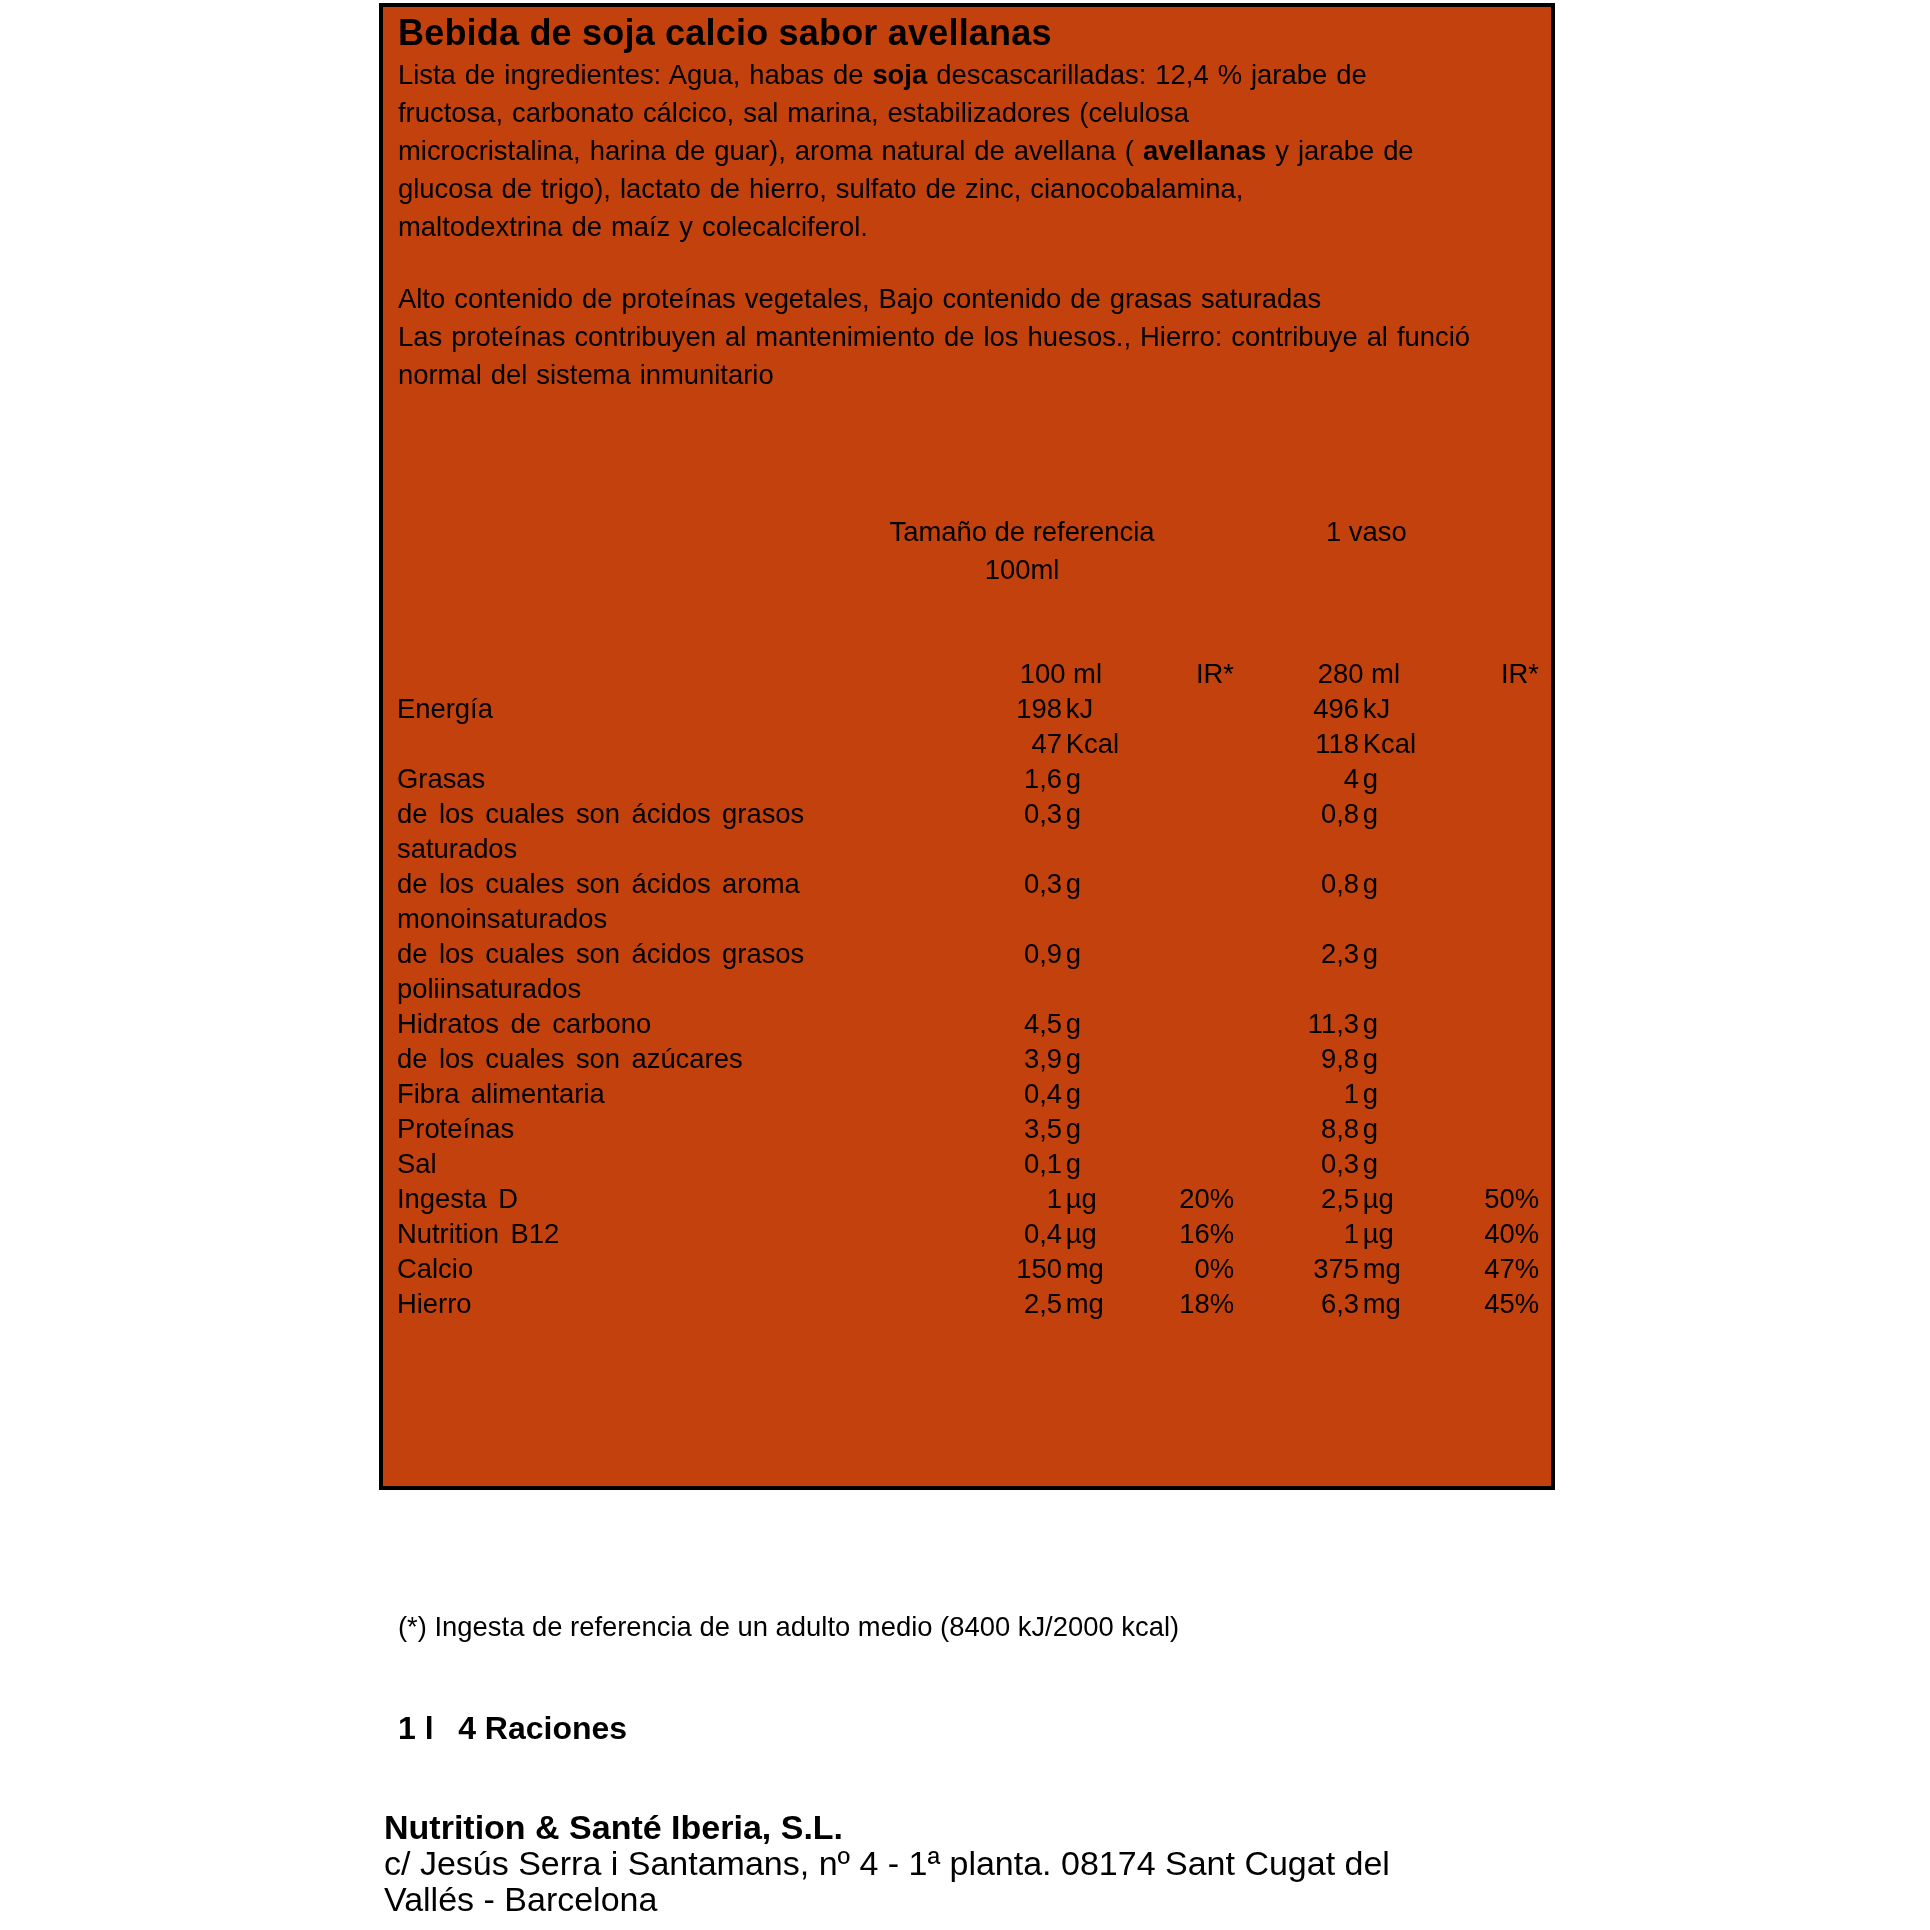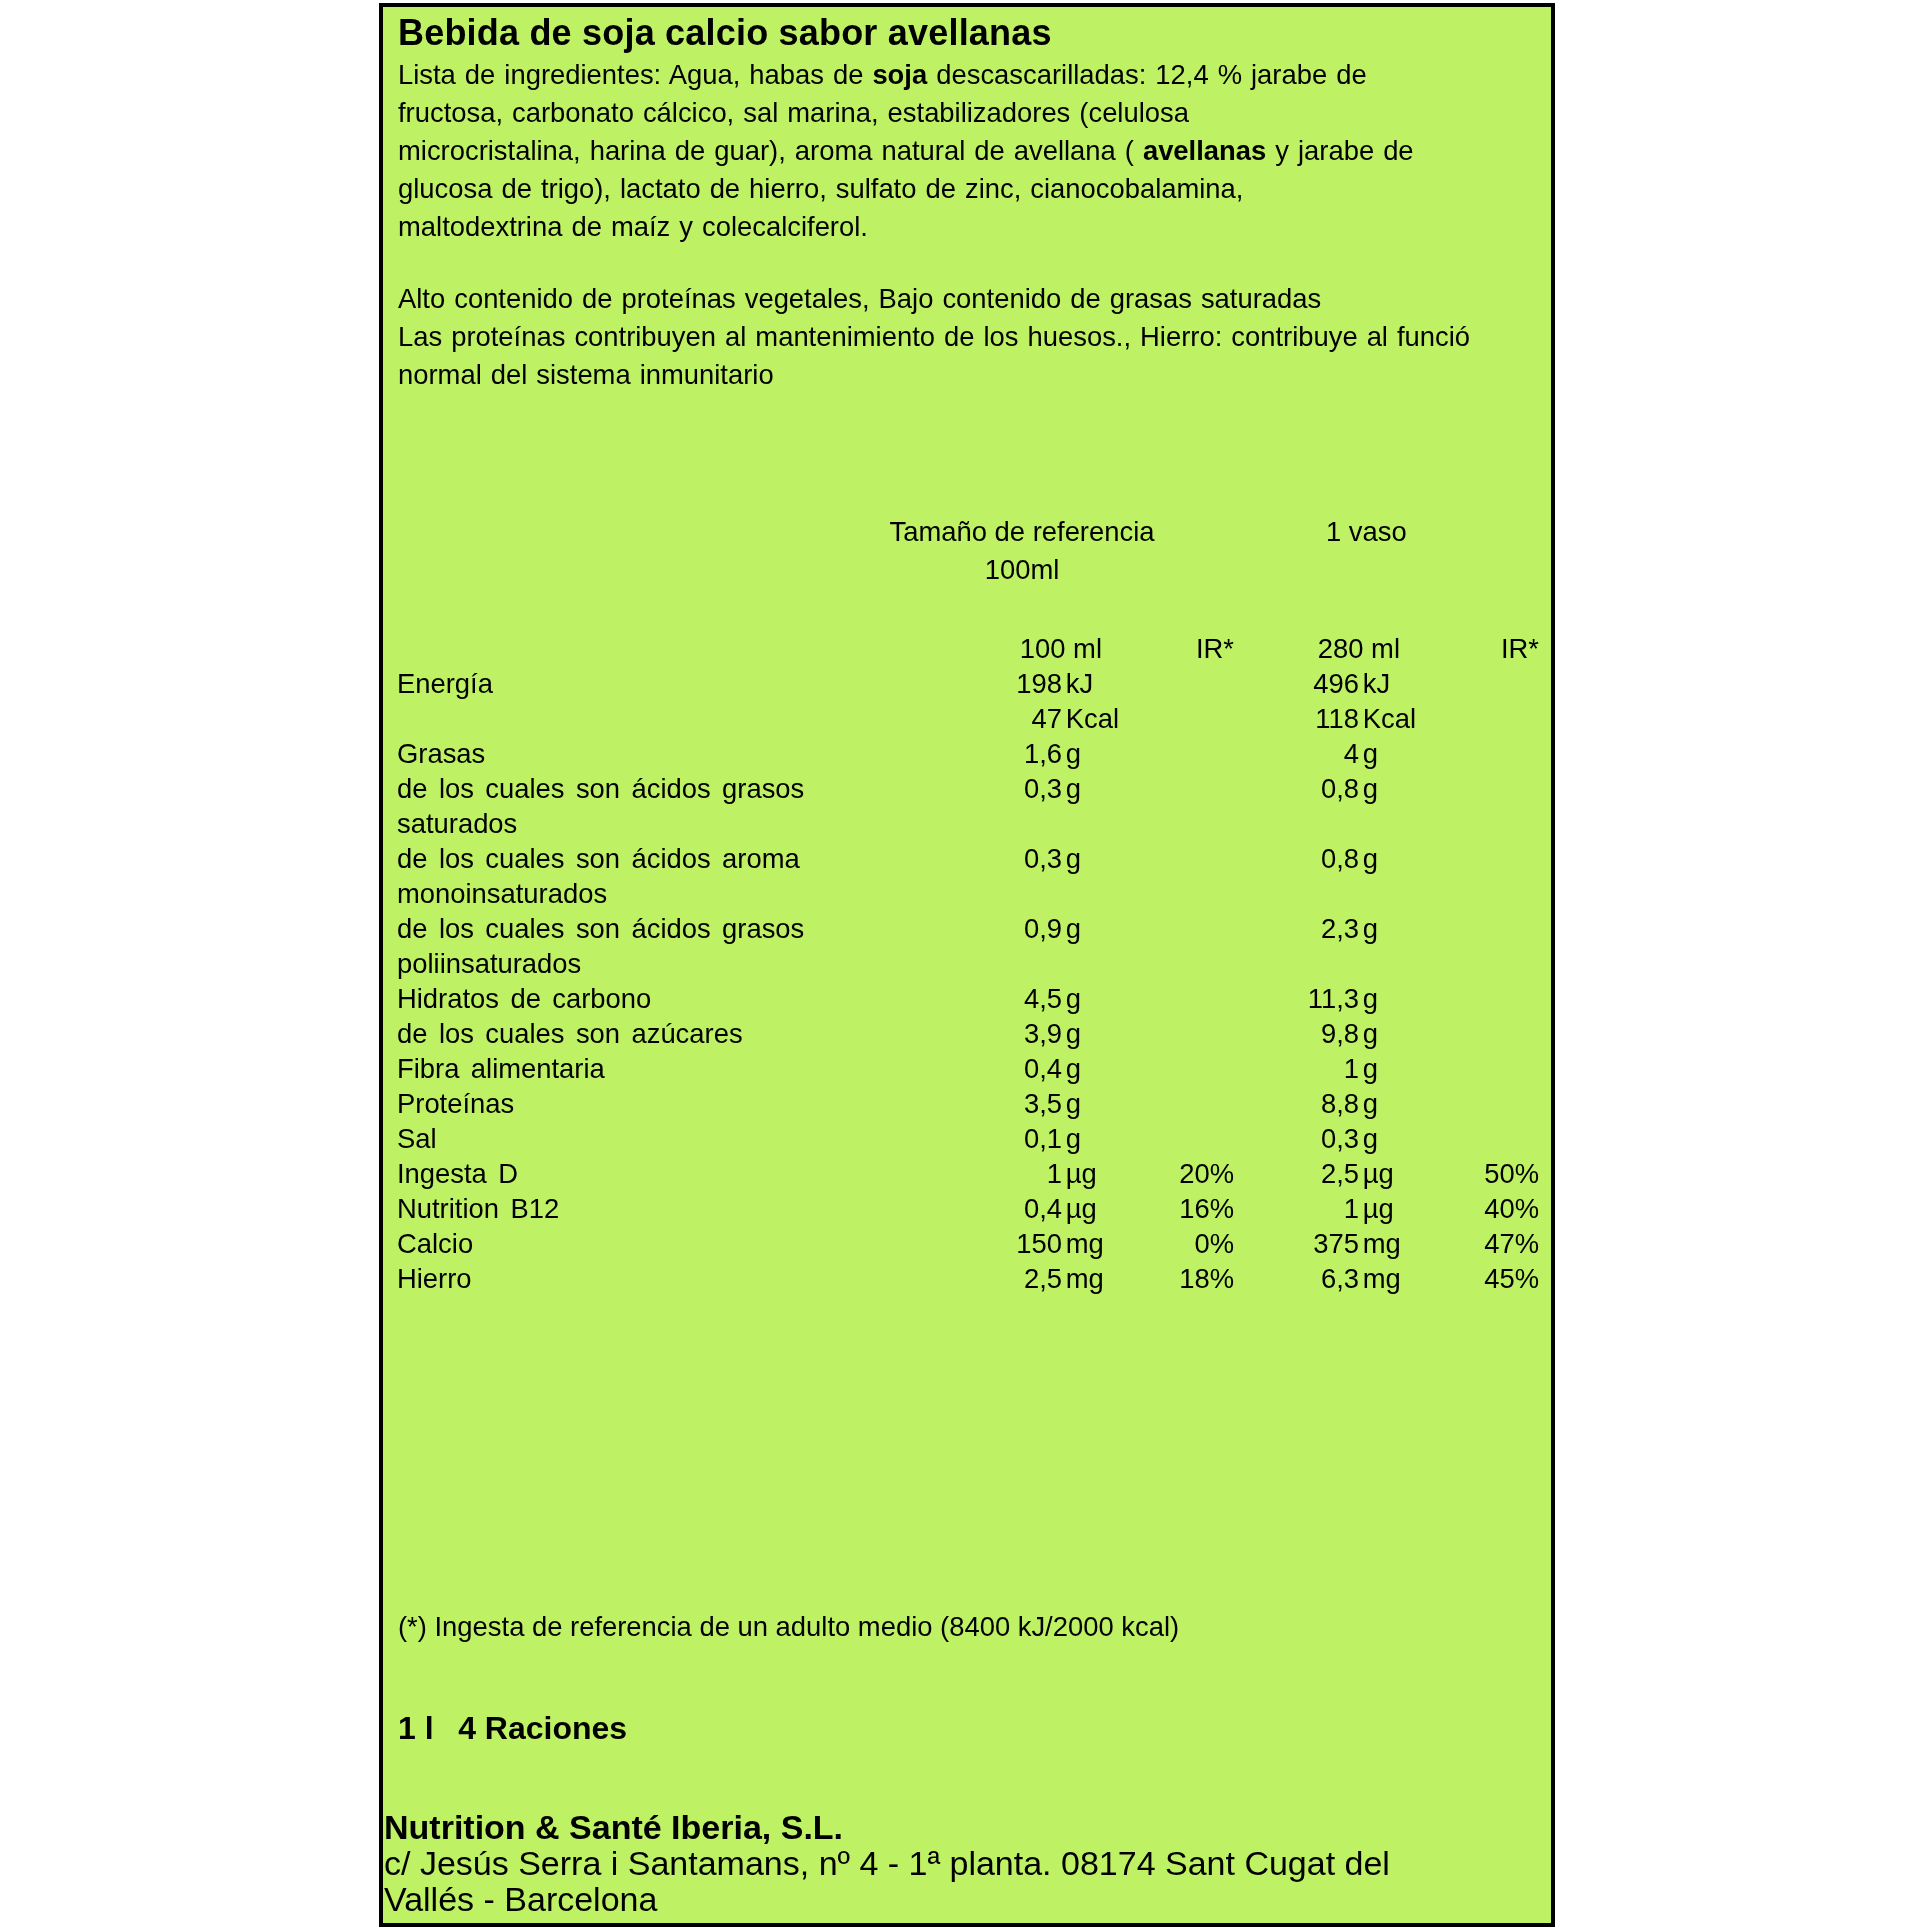--- a/index.html
+++ b/index.html
@@ -16,24 +16,24 @@
     width: 1931px;
     height: 1931px;
     background: #ffffff;
     overflow: hidden;
   }
   .page {
     position: absolute;
     left: 379px;
     top: 2.8px;
     width: 1176px;
-    height: 1924px;
+    height: 1487px;
     border: 4.7px solid #000000;
     box-sizing: border-box;
-    background: #bef264;
+    background: #c2410c;
   }
   .blk { position: absolute; }
 
   .title {
     top: 5.7px; left: 15px;
     font-size: 36px;
     font-weight: bold;
     letter-spacing: 0.2px;
     white-space: nowrap;
   }
@@ -62,21 +62,21 @@
     line-height: 38px;
   }
   .glass {
     top: 506px; left: 943px;
     font-size: 27.4px;
     line-height: 38px;
     white-space: nowrap;
   }
 
   .ntable {
-    top: 624px; left: 14px;
+    top: 649px; left: 14px;
     width: 1142px;
     font-size: 27.4px;
     line-height: 35px;
   }
   .thead {
     display: grid;
     grid-template-columns: 511px 194px 132px 166px 139px;
   }
   .hc { text-align: right; white-space: nowrap; }
   .trow {

